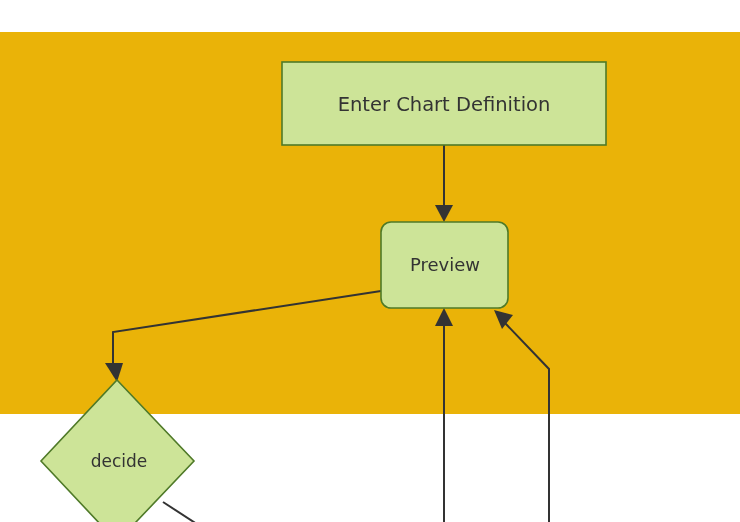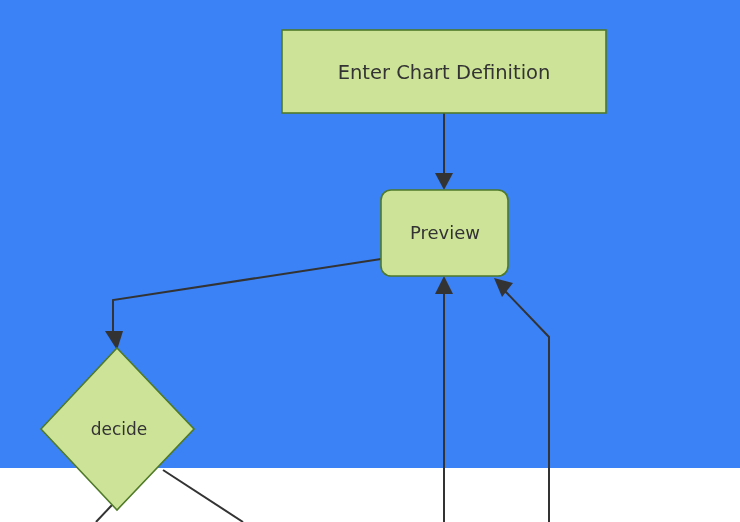--- a/index.html
+++ b/index.html
@@ -10,22 +10,23 @@
   }
   body {
     width: 740px;
     height: 522px;
     overflow: hidden;
     font-family: "DejaVu Sans", "Liberation Sans", sans-serif;
   }
   #diagram-canvas {
     position: relative;
     width: 740px;
-    height: 468px;
-    background: #3b82f6;
+    height: 382px;
+    background: #eab308;
+    margin-top: 32px;
   }
   #flow-svg {
     position: absolute;
     top: 0;
     left: 0;
     width: 740px;
     height: 522px;
     display: block;
   }
   .node-shape {

